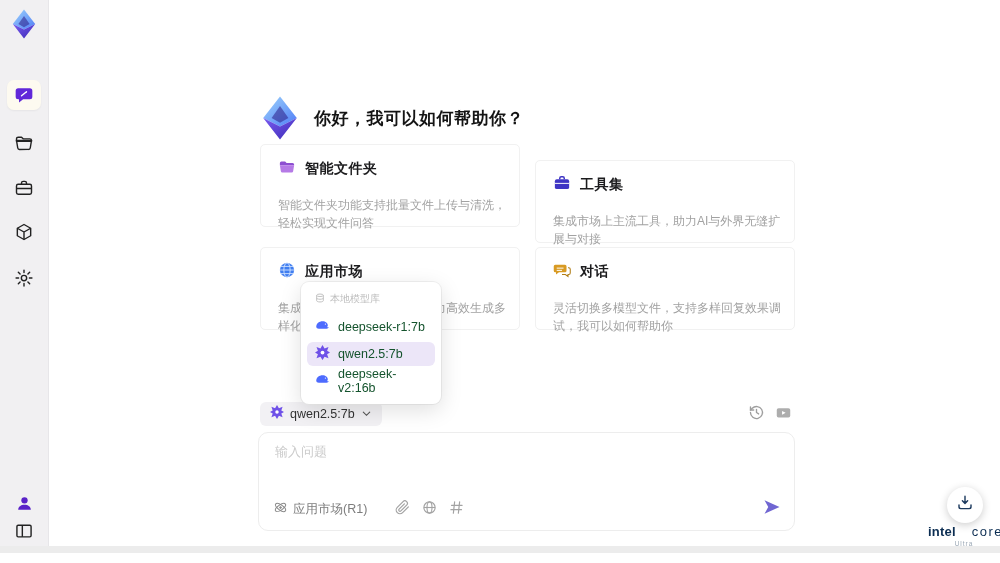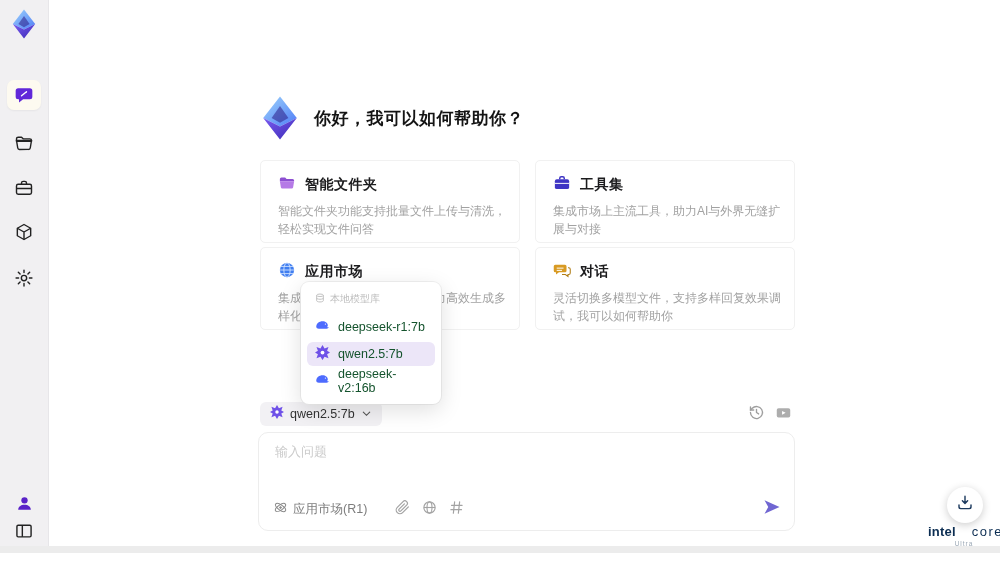--- a/index.html
+++ b/index.html
@@ -19,21 +19,21 @@
   .hero-logo{position:absolute;left:256px;top:94px;width:48px;height:48px;}
   .greeting{position:absolute;left:314px;top:96px;height:46px;line-height:46px;
             font-size:17px;font-weight:700;color:#141414;letter-spacing:.5px;}
 
   
   .card{position:absolute;width:260px;height:83px;background:#fff;
         border:1px solid #f1f1f1;border-radius:5px;box-sizing:border-box;
         padding:13px 17px;cursor:pointer;}
   .card-head{display:flex;align-items:center;gap:9px;}
   .card-title{font-size:14px;font-weight:700;color:#1c1c1e;letter-spacing:.5px;}
-  .card-desc{margin-top:6px;width:230px;font-size:12px;line-height:1.5;color:#a2a2a2;}
+  .card-desc{margin-top:16px;width:230px;font-size:12px;line-height:1.5;color:#a2a2a2;}
 
   
   .dropdown{position:absolute;left:258px;top:282px;width:140px;background:#fff;
             border-radius:8px;box-shadow:0 6px 22px rgba(0,0,0,.13),0 0 0 1px #f2f2f2;
             padding:6px 0 8px 0;z-index:10;margin-left:43px;}
   .dd-header{display:flex;align-items:center;gap:5px;padding:4px 14px 6px 14px;
              font-size:10px;color:#bdbdbd;}
   .dd-item{display:flex;align-items:center;gap:8px;height:24px;margin:3px 6px;
            padding:0 8px;border-radius:6px;font-size:12.5px;color:#14532d;cursor:pointer;}
   .dd-item.selected{background:#ece6f8;}
@@ -166,21 +166,21 @@
 
   <span class="hero-logo">
     <svg width="48" height="48" viewBox="0 0 40 40">
       <polygon points="20,2 34,20 20,27 6,20" fill="url(#gTop)"></polygon>
       <polygon points="6,20 20,27 34,20 20,38" fill="url(#gBot)"></polygon>
       <polygon points="20,10 27,20 20,24 13,20" fill="#2c1d86" opacity=".55"></polygon>
     </svg>
   </span>
   <div class="greeting">你好，我可以如何帮助你？</div>
 
-  <div class="card" style="left:260px;top:160px">
+  <div class="card" style="left:260px;top:144px">
     <div class="card-head">
       <span>
         <svg width="18" height="18" viewBox="0 0 24 24">
           <path d="M2.5 6.5A2 2 0 0 1 4.5 4.5h5l2 2h8a2 2 0 0 1 2 2v1H2.5z" fill="#8d4fd1"></path>
           <path d="M2.5 9.5h19l-1.3 8a2 2 0 0 1-2 1.7H5.8a2 2 0 0 1-2-1.7z" fill="#b57ae6"></path>
         </svg>
       </span>
       <span class="card-title">智能文件夹</span>
     </div>
     <div class="card-desc">智能文件夹功能支持批量文件上传与清洗，轻松实现文件问答</div>

